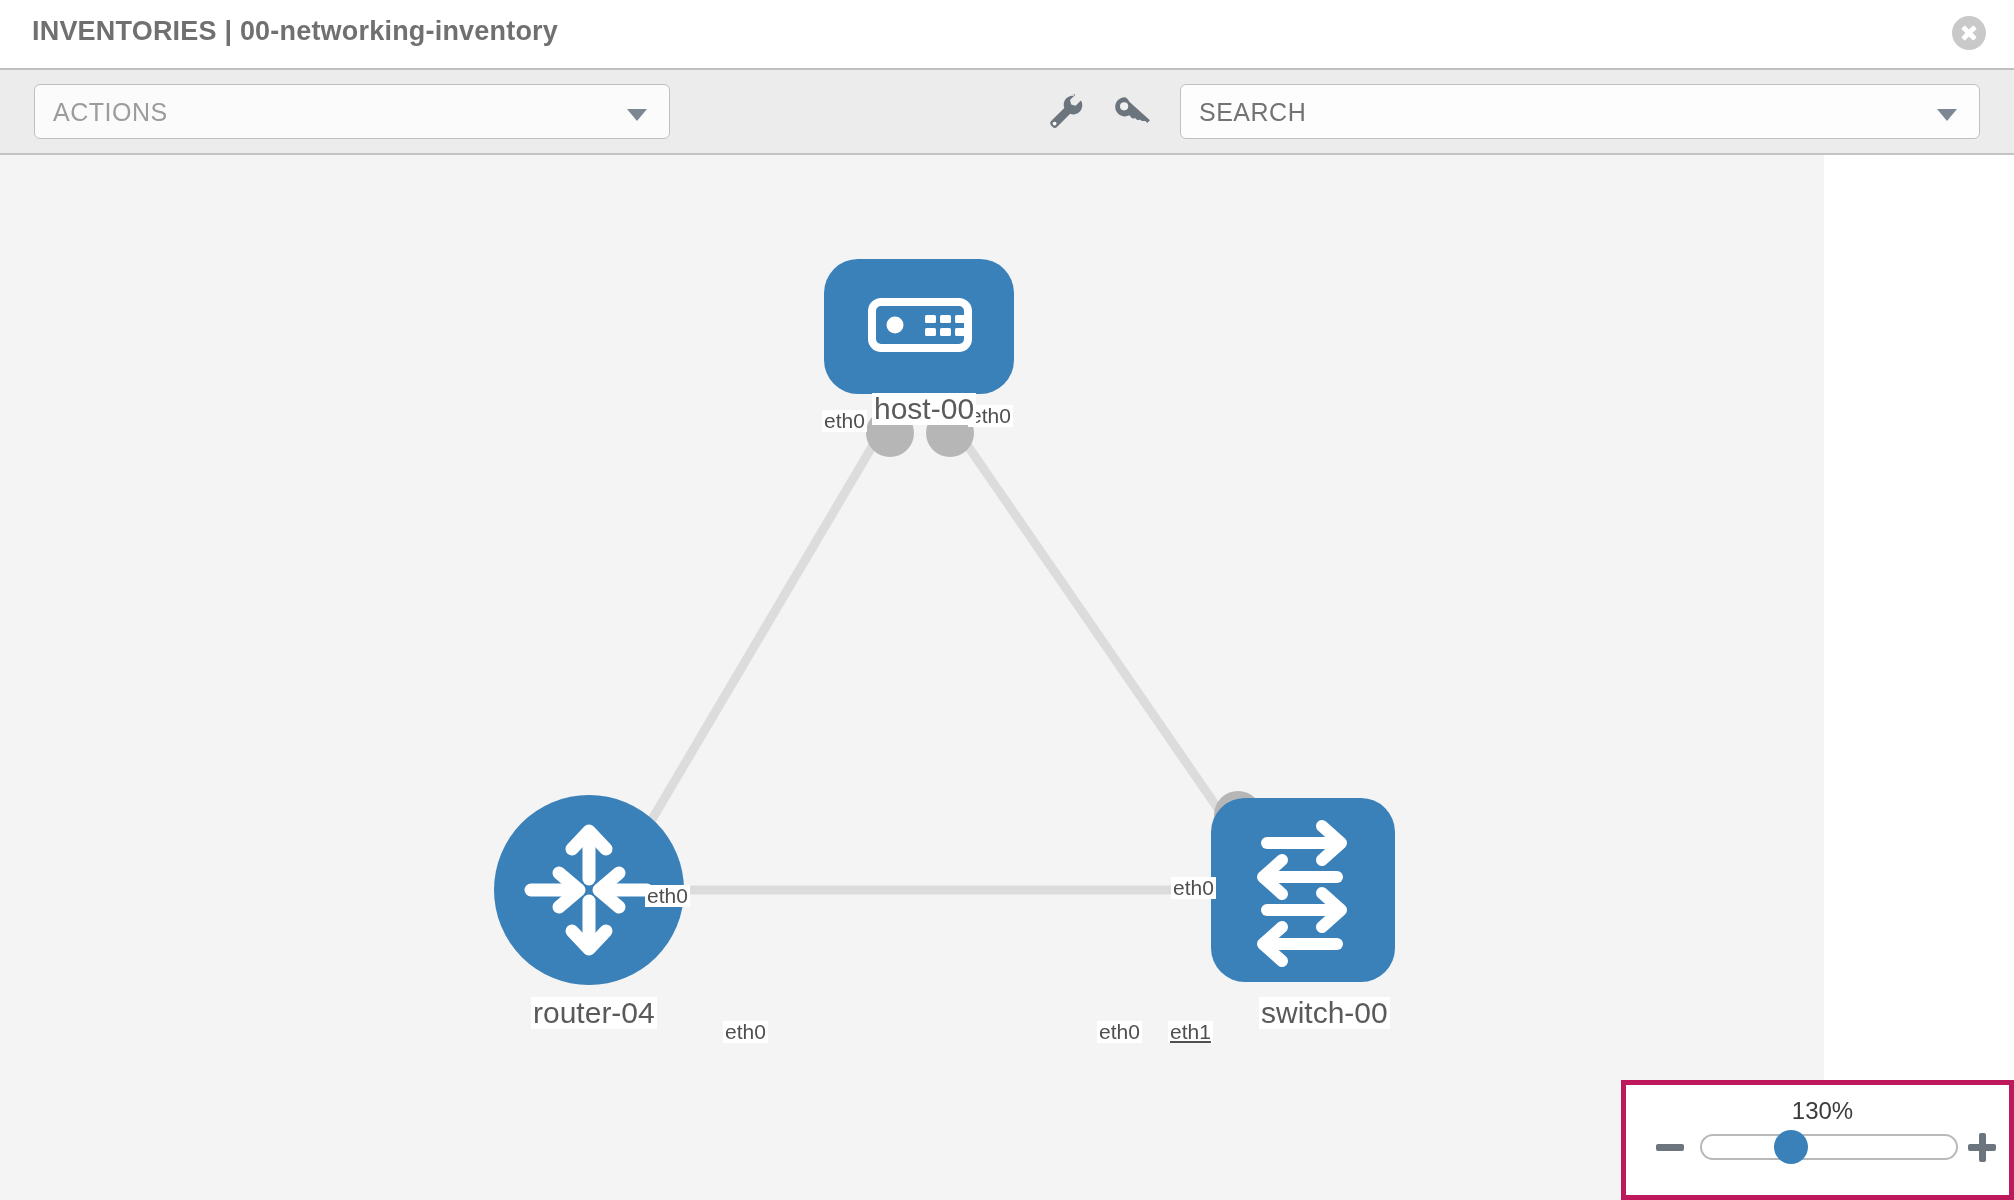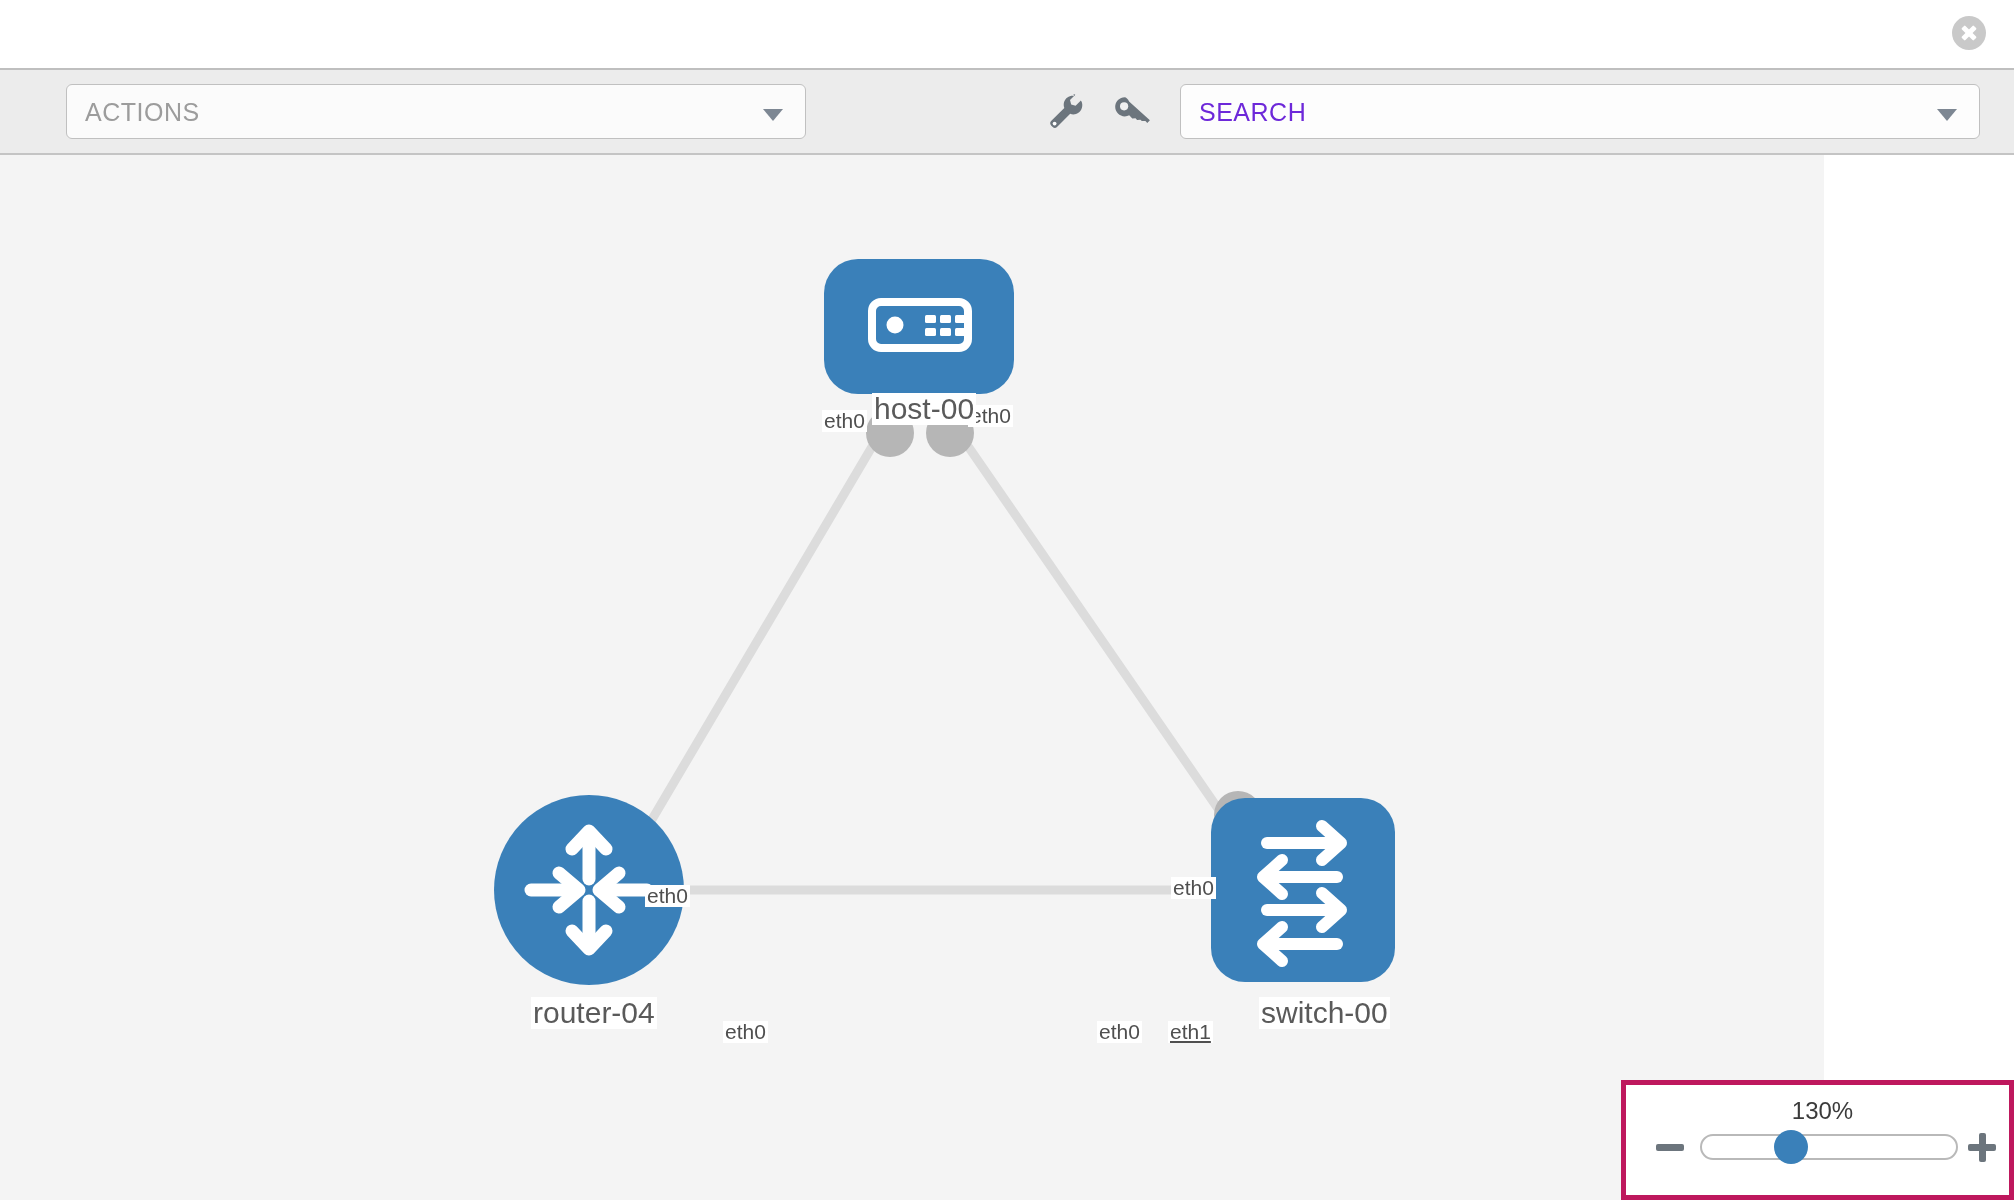--- a/index.html
+++ b/index.html
@@ -70,28 +70,27 @@
     width: 2014px;
     height: 85px;
     background: #ececec;
     border-bottom: 2px solid #c4c4c4;
     box-sizing: border-box;
   }
   .actions-select {
     position: absolute;
     left: 34px;
     top: 14px;
-    width: 740px;
+    width: 636px;
     height: 55px;
     background: #fbfbfb;
     border: 1px solid #c0c0c0;
     border-radius: 6px;
     box-sizing: border-box;
     cursor: pointer;
-    margin-left: 32px;
   }
   .actions-label {
     position: absolute;
     left: 18px;
     top: 13px;
     font-size: 25px;
     color: #9c9c9c;
     letter-spacing: 0.5px;
   }
   .caret-down {
@@ -125,21 +124,21 @@
     border: 1px solid #c0c0c0;
     border-radius: 6px;
     box-sizing: border-box;
     cursor: text;
   }
   .search-label {
     position: absolute;
     left: 18px;
     top: 13px;
     font-size: 25px;
-    color: #6d28d9;
+    color: #737373;
     letter-spacing: 0.5px;
   }
 
   
   .canvas {
     position: absolute;
     top: 155px; left: 0;
     width: 1824px;
     height: 1045px;
     background: #f4f4f4;
@@ -238,20 +237,21 @@
     background: #3a80b9;
     cursor: grab;
   }
 </style>
 </head>
 <body>
 
 <div id="app">
 
   <div class="header">
+    <div class="header-title">INVENTORIES | 00-networking-inventory</div>
     <div class="close-icon"></div>
   </div>
 
   <div class="toolbar">
 
     <div class="actions-select">
       <div class="actions-label">ACTIONS</div>
       <div class="caret-down"></div>
     </div>
 

